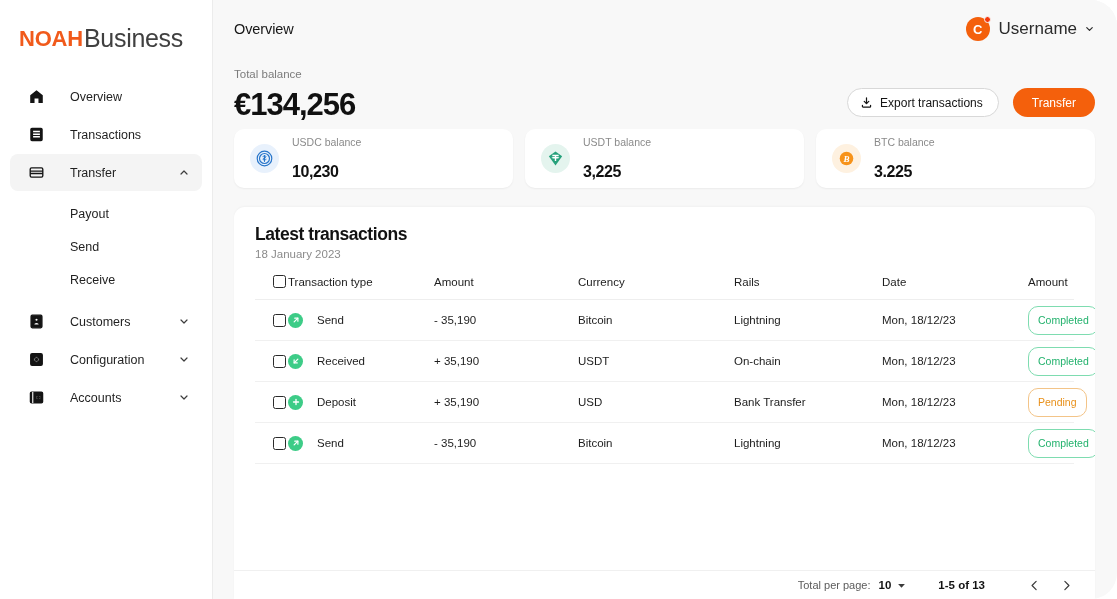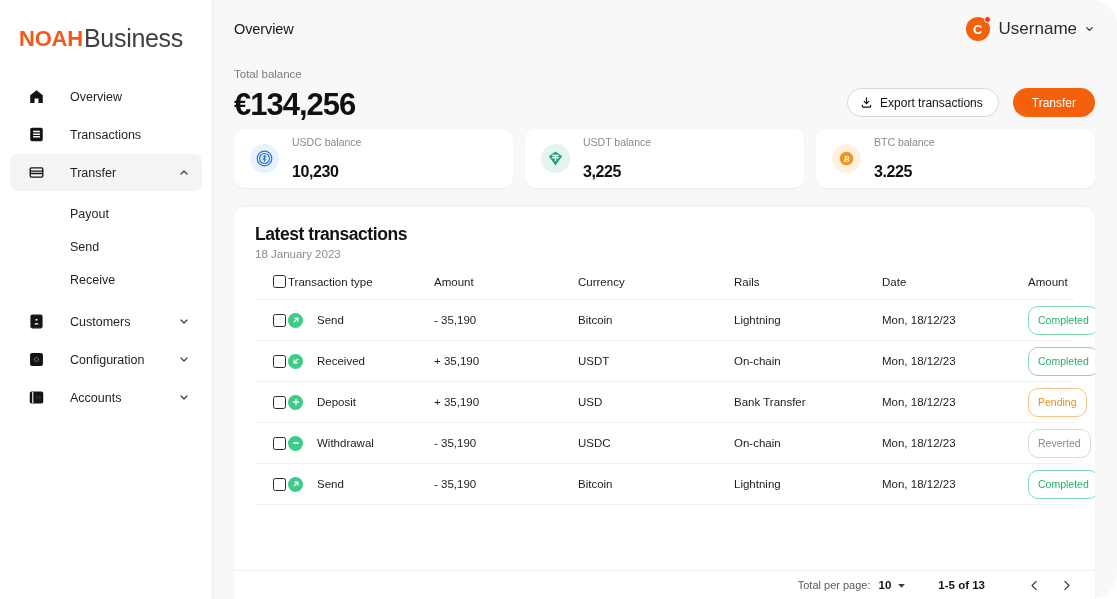--- a/index.html
+++ b/index.html
@@ -606,40 +606,20 @@
                   <td class="col-date">Mon, 18/12/23</td>
                   <td><span class="badge pending">Pending</span></td>
                 </tr>
                 <tr>
                   <td class="col-check">
                     <span class="chk"></span>
                   </td>
                   <td class="col-type">
                     <div class="type-cell">
                       <span class="tx-icon">
-                        <svg viewBox="0 0 16 16" width="10" height="10" fill="none" stroke="currentColor" stroke-width="2.1" stroke-linecap="round">
-                          <line x1="4" y1="8" x2="12" y2="8"></line>
-                        </svg>
-                      </span>
-                      <span class="type-label">Withdrawal</span>
-                    </div>
-                  </td>
-                  <td class="col-amount">- 35,190</td>
-                  <td class="col-currency">USDC</td>
-                  <td class="col-rails">On-chain</td>
-                  <td class="col-date">Mon, 18/12/23</td>
-                  <td><span class="badge reverted">Reverted</span></td>
-                </tr>
-                <tr>
-                  <td class="col-check">
-                    <span class="chk"></span>
-                  </td>
-                  <td class="col-type">
-                    <div class="type-cell">
-                      <span class="tx-icon">
                         <svg viewBox="0 0 16 16" width="10" height="10" fill="none" stroke="currentColor" stroke-width="1.9" stroke-linecap="round" stroke-linejoin="round">
                           <line x1="5" y1="11" x2="11" y2="5"></line>
                           <polyline points="6,5 11,5 11,10"></polyline>
                         </svg>
                       </span>
                       <span class="type-label">Send</span>
                     </div>
                   </td>
                   <td class="col-amount">- 35,190</td>
                   <td class="col-currency">Bitcoin</td>

